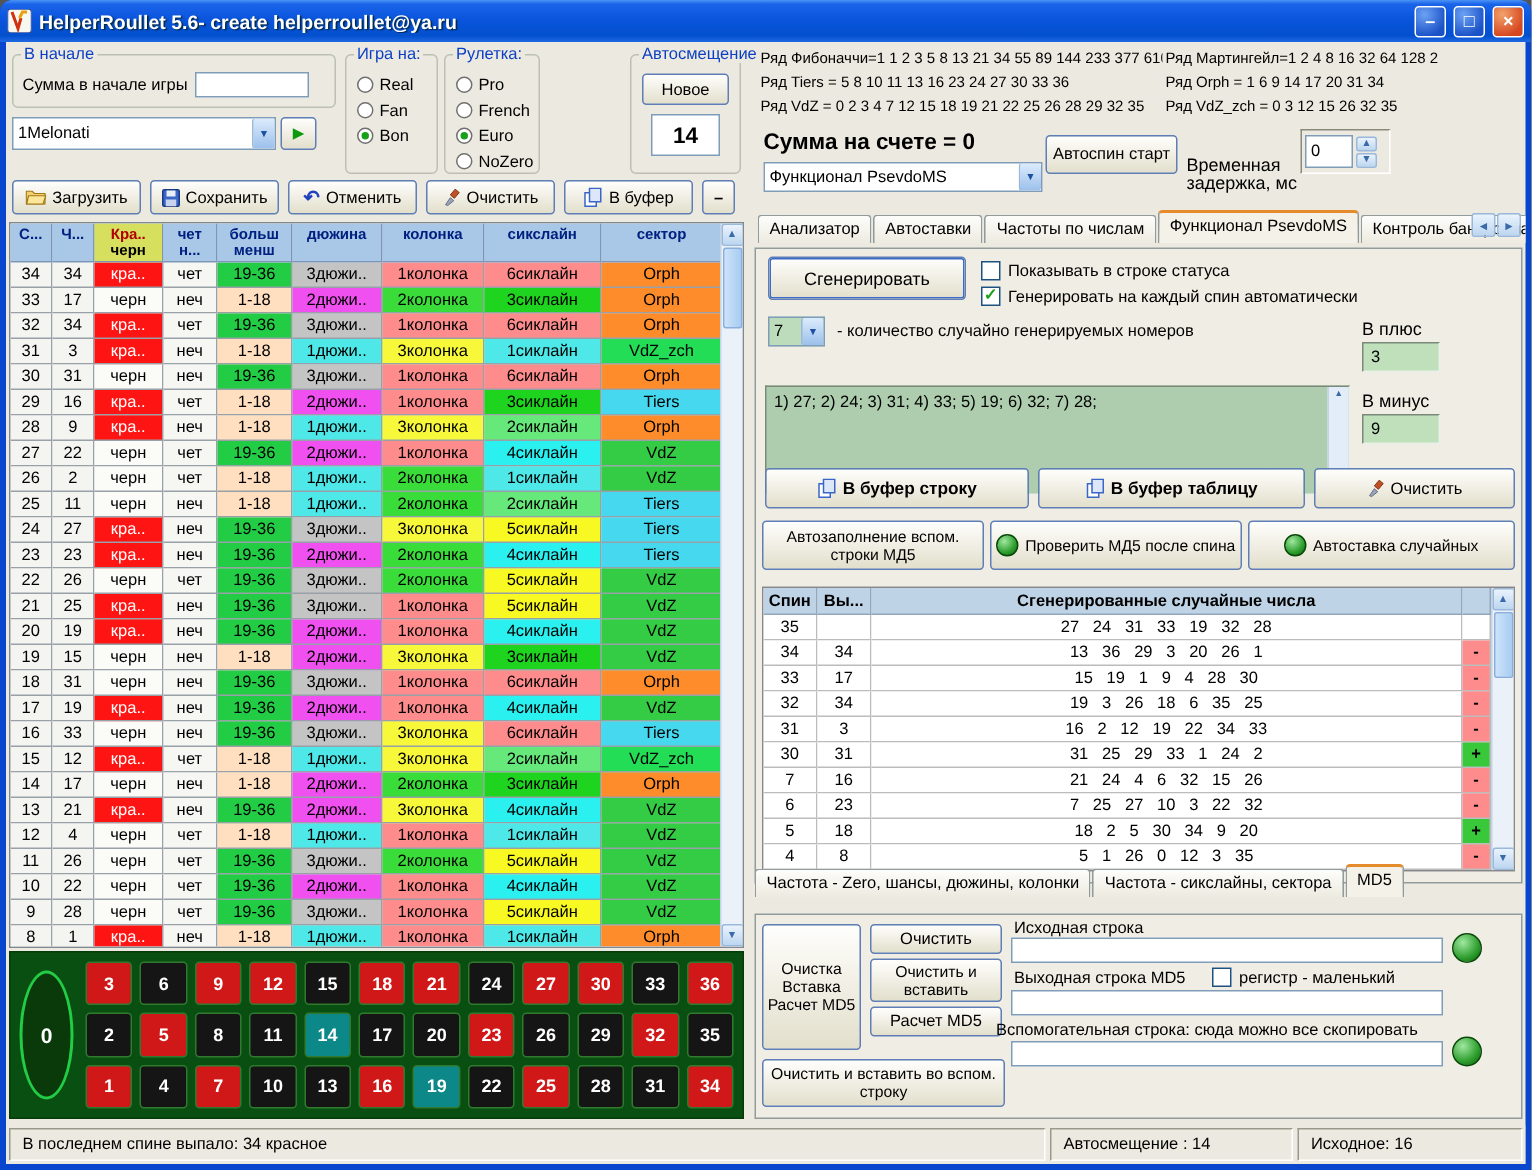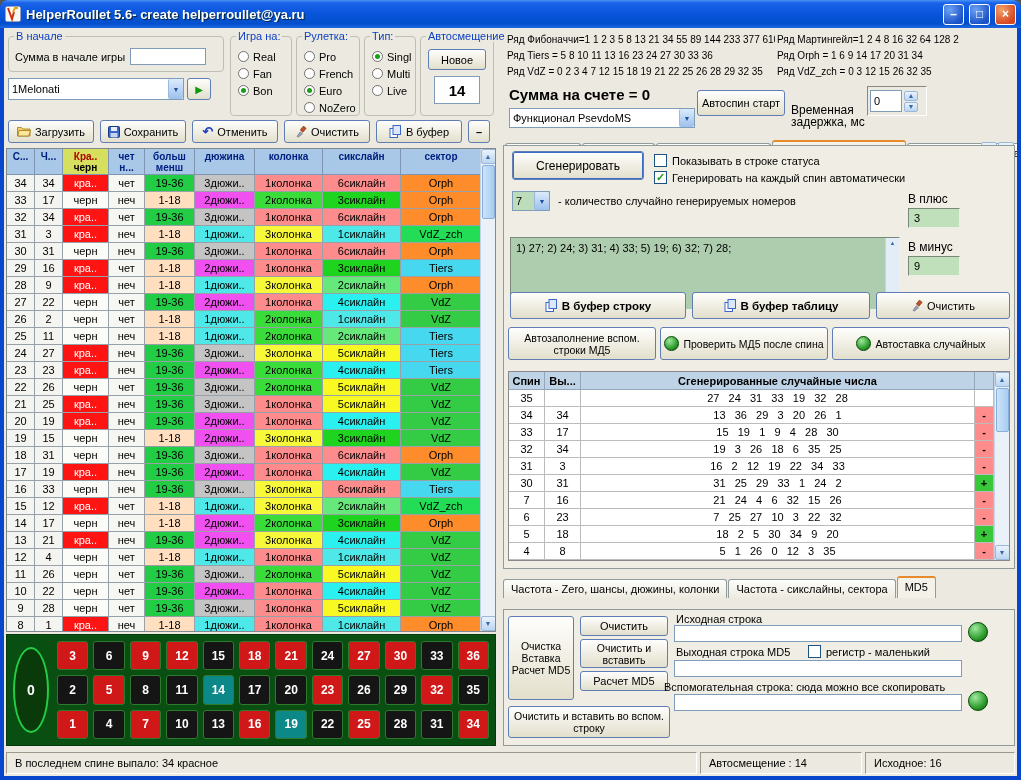--- a/index.html
+++ b/index.html
@@ -179,37 +179,20 @@
             <div class="radio-row">
               <span class="radio sel"></span>
               <span class="radio-label">Euro</span>
             </div>
             <div class="radio-row">
               <span class="radio"></span>
               <span class="radio-label">NoZero</span>
             </div>
           </div>
       </div>
-      <div class="group" style="left:360px;top:8px;width:52px;height:80px;">
-        <span class="group-title">Тип:</span>
-        <div class="radios">
-            <div class="radio-row">
-              <span class="radio sel"></span>
-              <span class="radio-label">Singl</span>
-            </div>
-            <div class="radio-row">
-              <span class="radio"></span>
-              <span class="radio-label">Multi</span>
-            </div>
-            <div class="radio-row">
-              <span class="radio"></span>
-              <span class="radio-label">Live</span>
-            </div>
-          </div>
-      </div>
       <div class="group" style="left:416px;top:8px;width:74px;height:80px;">
         <span class="group-title">Автосмещение</span>
         <div class="group-body">
           <button class="xbtn" style="width:58px;height:21px;">Новое</button>
           <div class="shift-value">14</div>
         </div>
       </div>
 
       <button class="xbtn" style="left:4px;top:92px;width:86px;height:23px;">
         <svg class="ic" width="14" height="11" viewBox="0 0 14 11">
@@ -668,21 +651,21 @@
           <div class="tab">Автоставки</div>
           <div class="tab">Частоты по числам</div>
           <div class="tab active">Функционал PsevdoMS</div>
           <div class="tab">Контроль банкролла</div>
         </div>
       <div class="tab-arrows" style="left:480px;top:114px;">
         <span class="sb-btn">◄</span>
         <span class="sb-btn">►</span>
       </div>
 
-      <div class="panel" style="left:2px;top:117px;width:512px;height:424px;">
+      <div class="panel" style="left:2px;top:137px;width:512px;height:424px;">
         <button class="xbtn gen-btn" style="left:8px;top:5px;width:132px;height:29px;">Сгенерировать</button>
 
         <div class="cb-row" style="left:150px;top:8px;">
           <span class="checkbox" id="cb-status">
               <span class="check">✓</span>
             </span>
           <span>Показывать в строке статуса</span>
         </div>
         <div class="cb-row" style="left:150px;top:25px;">
           <span class="checkbox checked" id="cb-auto">

